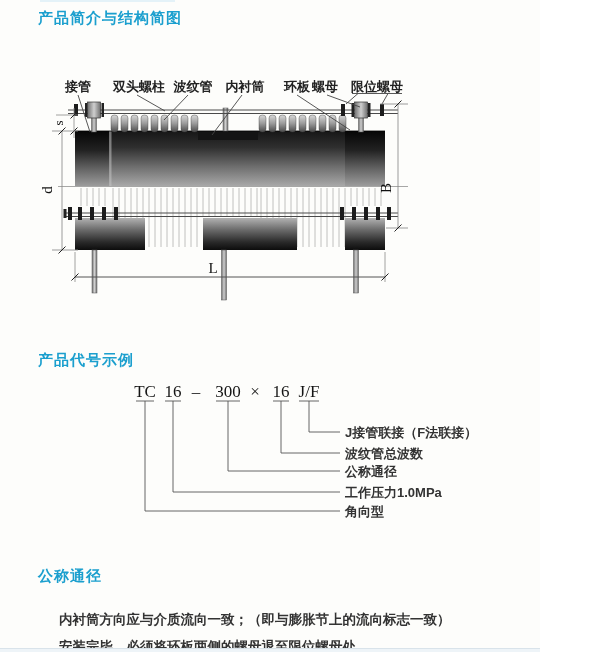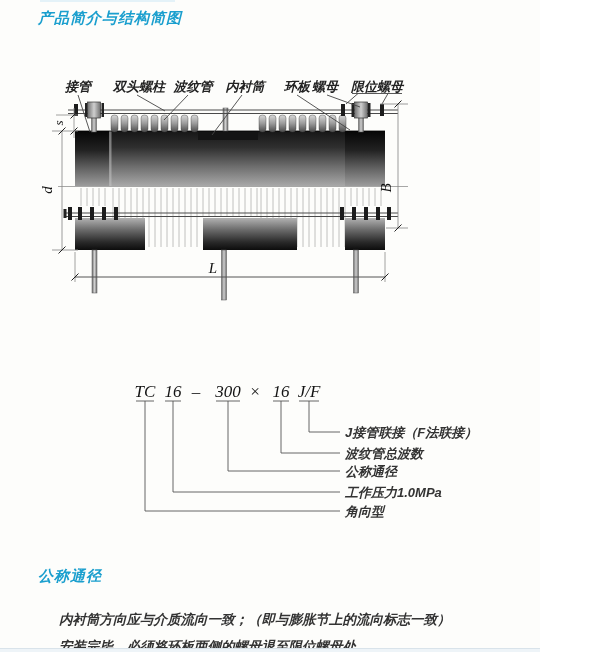--- a/index.html
+++ b/index.html
@@ -2,21 +2,20 @@
 <html><head>
 <meta charset="utf-8">
 <style>
   html,body{margin:0;padding:0;}
   .page{
     position:relative;
     width:540px;height:652px;
     background:#fdfdfb;
     overflow:hidden;
     font-family:"Liberation Sans", sans-serif;
-    font-style:italic;
   }
   .sec-title{
     position:absolute;left:38px;
     font-size:15px;font-weight:bold;
     color:#1b9fce;letter-spacing:1px;
   }
   .top-artifact{
     position:absolute;left:40px;top:0;width:135px;height:2px;
     background:#cfe9f5;opacity:.55;
   }
@@ -203,20 +202,21 @@
     </g>
 
     <g>
       <path d="M45 192V222M355 192V222" stroke="#8a8a8a" stroke-width="0.8" fill="none"></path>
       <path d="M45 217H355" stroke="#555" stroke-width="1"></path>
       <path d="M41.5 220.5L48.5 213.5M351.5 220.5L358.5 213.5" stroke="#222" stroke-width="1"></path>
       <text class="dim-letter" text-anchor="middle" x="183" y="213">L</text>
     </g>
   </svg>
 
+  <div class="sec-title" style="top:351px;">产品代号示例</div>
 
   <svg style="left:95px;top:378px;" width="420" height="150" viewBox="0 0 420 150">
     <g text-anchor="middle">
       <text class="code-token" x="50" y="19">TC</text>
       <text class="code-token" x="78" y="19">16</text>
       <text class="code-token" x="101" y="19">–</text>
       <text class="code-token" x="133" y="19">300</text>
       <text class="code-token" x="160" y="19">×</text>
       <text class="code-token" x="186" y="19">16</text>
       <text class="code-token" x="214" y="19">J/F</text>

